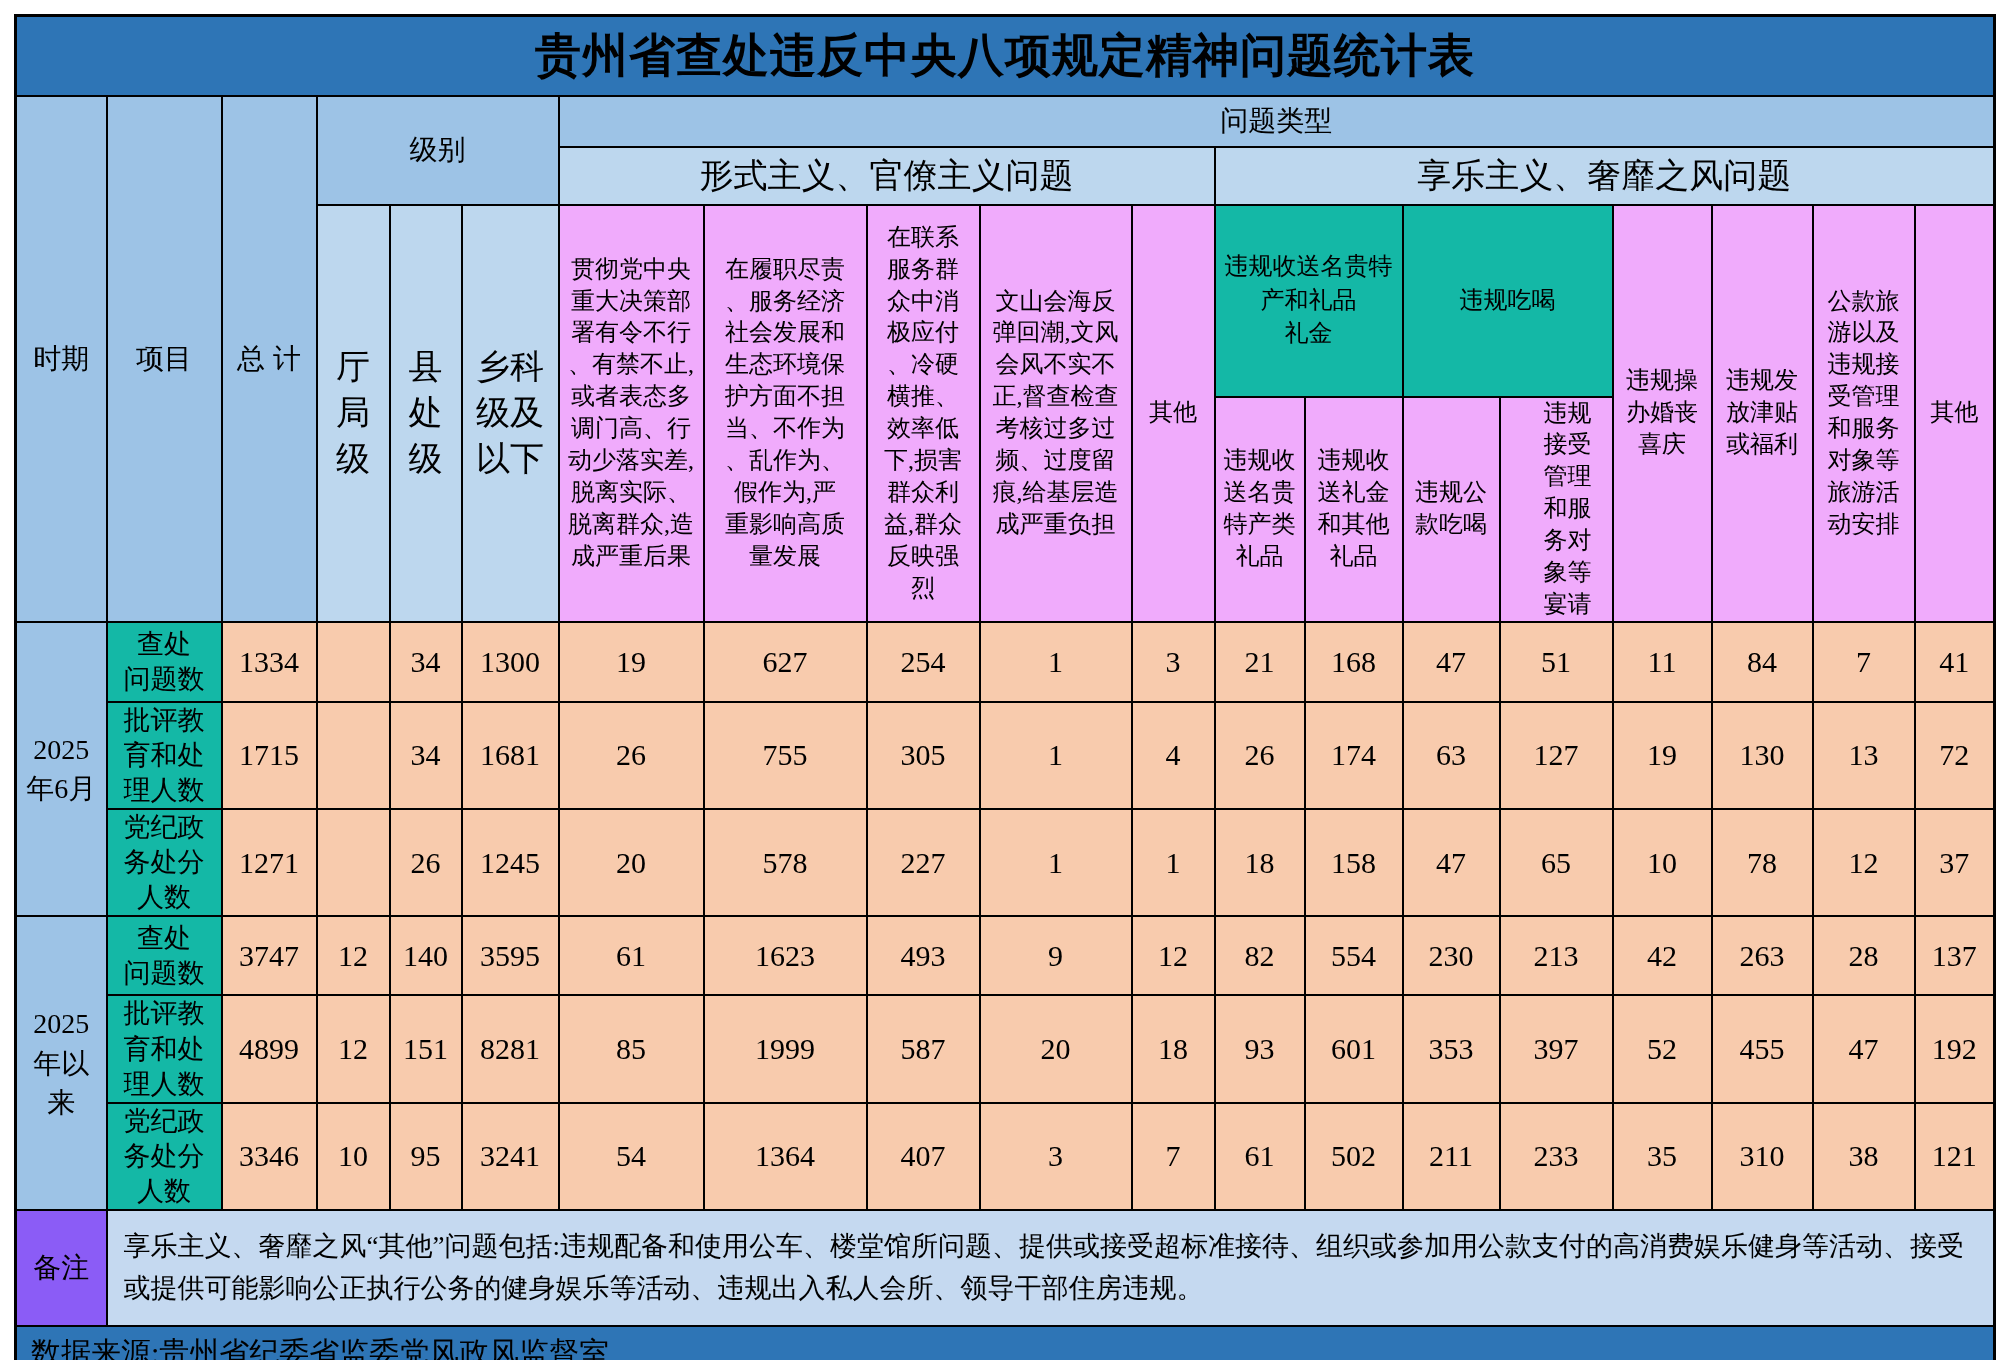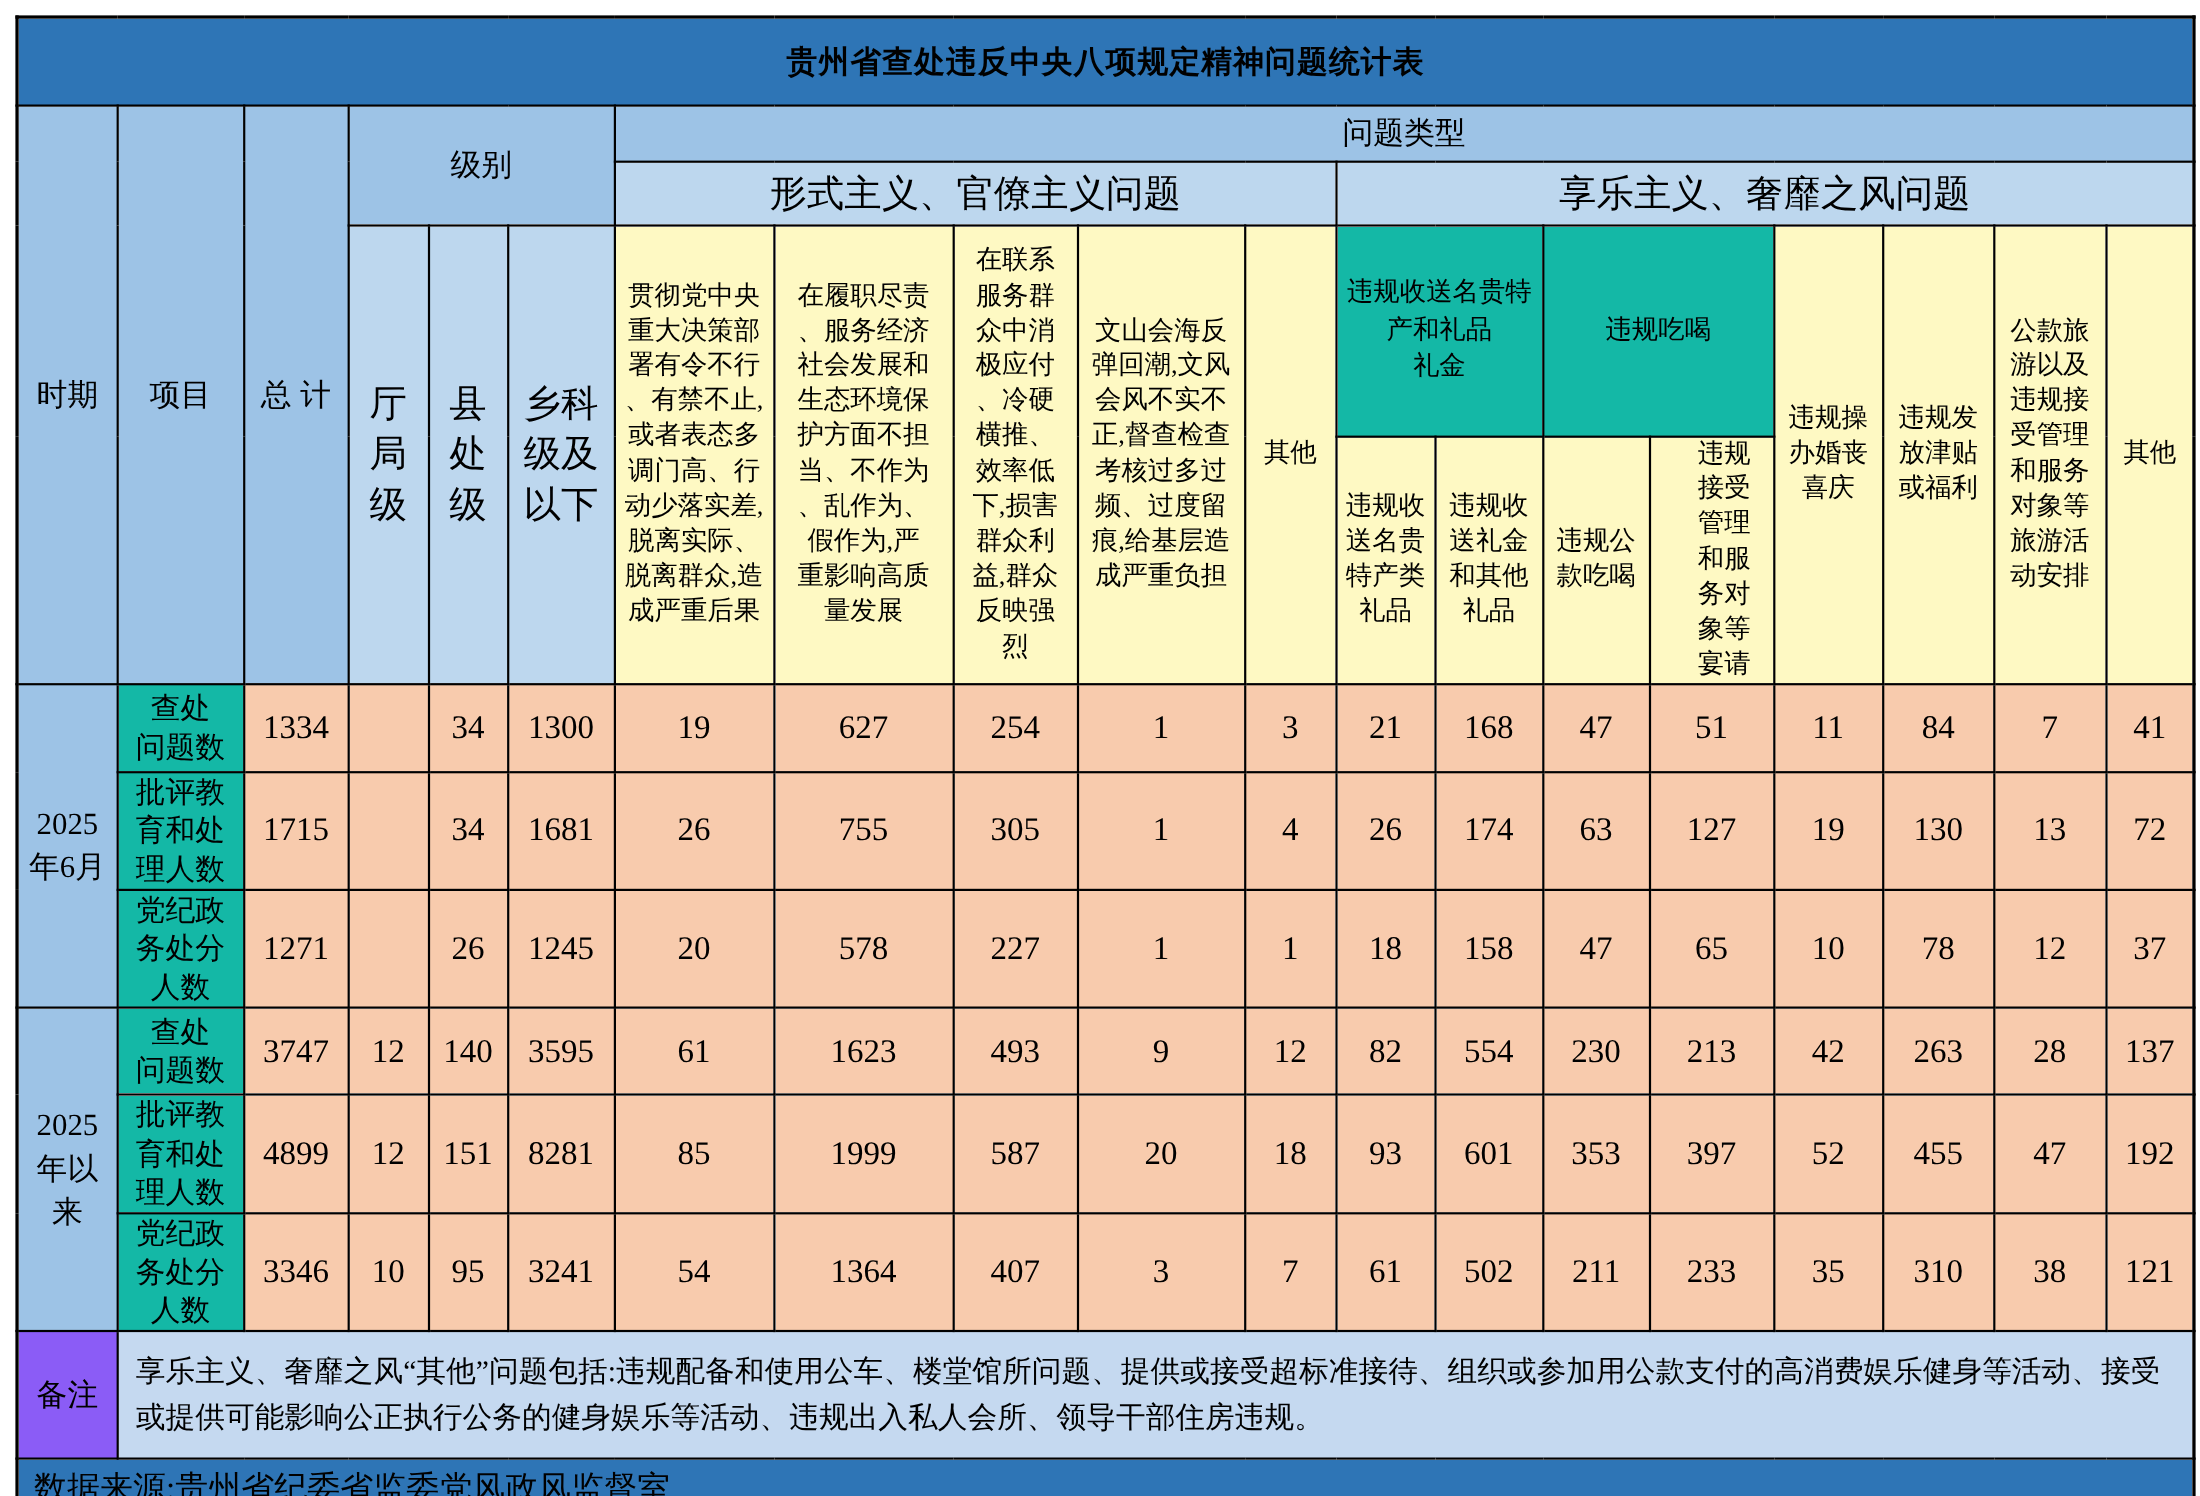--- a/index.html
+++ b/index.html
@@ -2,26 +2,26 @@
 <html><head>
 <meta charset="utf-8">
 <style>
   html,body{margin:0;padding:0;background:#ffffff;}
   body{width:2000px;height:1360px;position:relative;font-family:"Liberation Sans",sans-serif;color:#000;}
   .sheet{position:absolute;left:14px;top:14px;}
   table{border-collapse:collapse;table-layout:fixed;width:1972px;}
   td{border:2px solid #000;text-align:center;vertical-align:middle;padding:0 8px;overflow:hidden;}
   table{border:3px solid #000;}
   
-  .title-cell{background:#2E75B6;font-family:"Liberation Serif",serif;font-weight:700;font-size:28px;letter-spacing:1px;}
+  .title-cell{background:#2E75B6;font-family:"Liberation Serif",serif;font-weight:700;font-size:46px;letter-spacing:1px;}
   .footer-cell{background:#2E75B6;text-align:left;font-family:"Liberation Serif",serif;font-size:30px;padding-left:14px;}
   
   .hdr-mid{background:#9DC3E6;font-size:28px;white-space:pre-line;}
   .hdr-light{background:#BDD7EE;font-size:34px;white-space:pre-line;}
-  .longtxt{background:#fef9c3;font-size:24px;line-height:1.33;line-break:anywhere;font-family:"Liberation Serif",serif;}
+  .longtxt{background:#f0abfc;font-size:24px;line-height:1.33;line-break:anywhere;font-family:"Liberation Serif",serif;}
   .grouptxt{background:#14b8a6;font-size:24px;line-height:1.4;white-space:pre-line;line-break:anywhere;font-family:"Liberation Serif",serif;}
   .pad-wide{padding:0 19px;}
   .pad-xwide{padding:0 20px;text-align:right;}
   
   .num{background:#F8CBAD;font-family:"Liberation Serif",serif;font-size:30px;}
   .period{background:#9DC3E6;font-family:"Liberation Serif",serif;font-size:28px;line-height:1.4;}
   .item{background:#14b8a6;font-size:27px;white-space:pre-line;line-height:1.3;}
   .note-label{background:#8b5cf6;font-size:28px;}
   .note-text{background:#C5D9F0;text-align:left;font-size:27px;line-height:1.55;padding:15px 16px;font-family:"Liberation Serif",serif;}
 </style>

